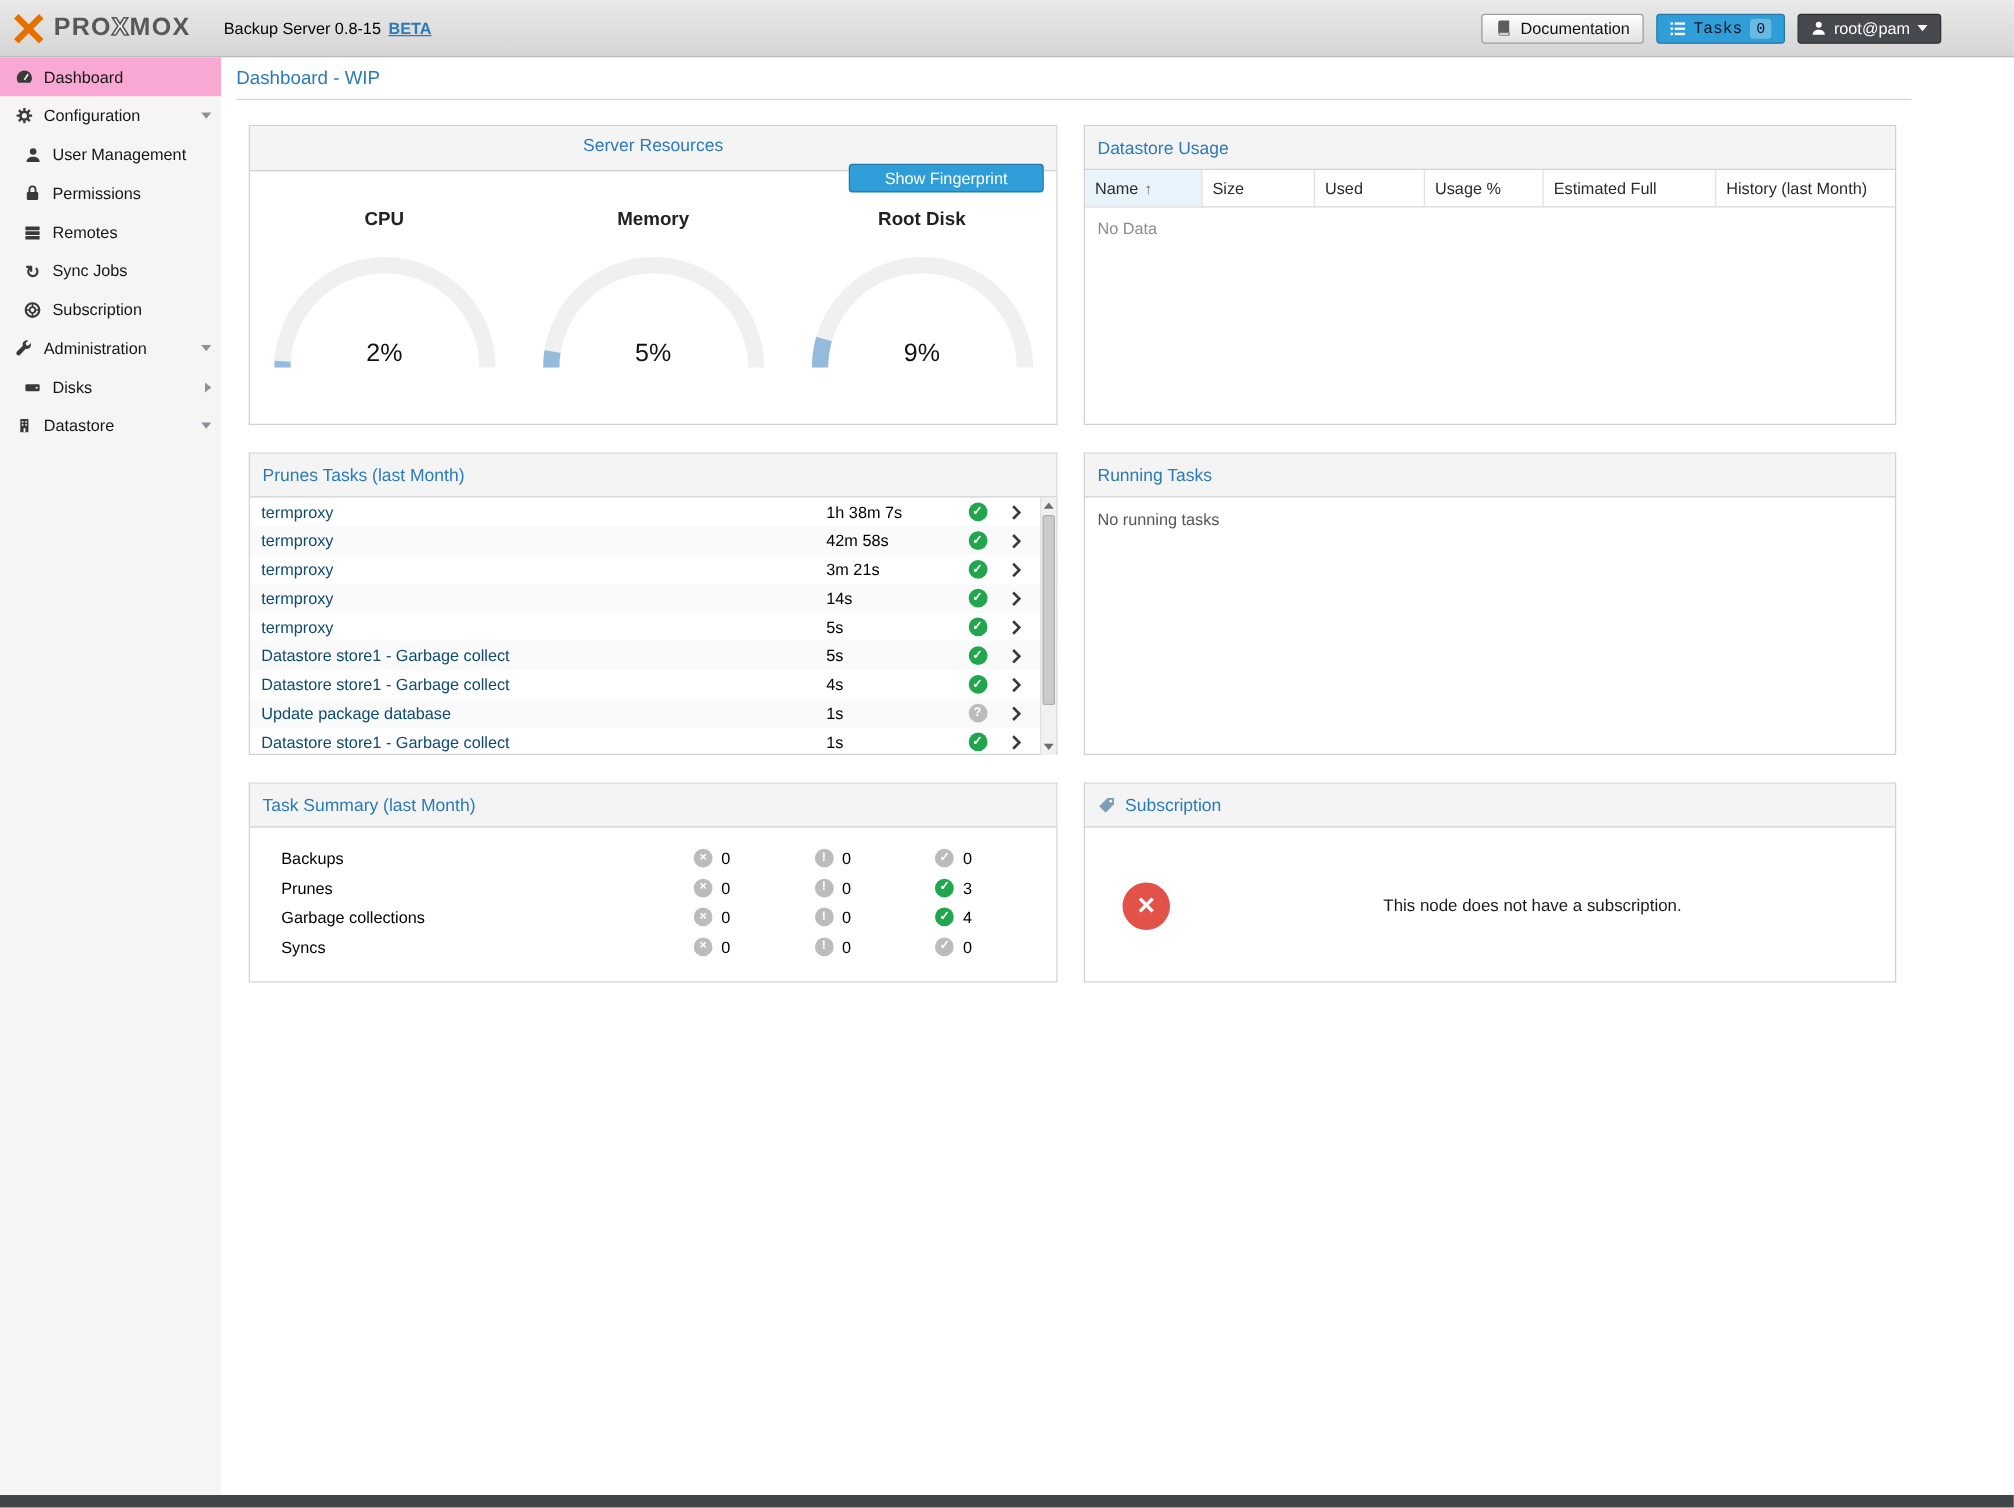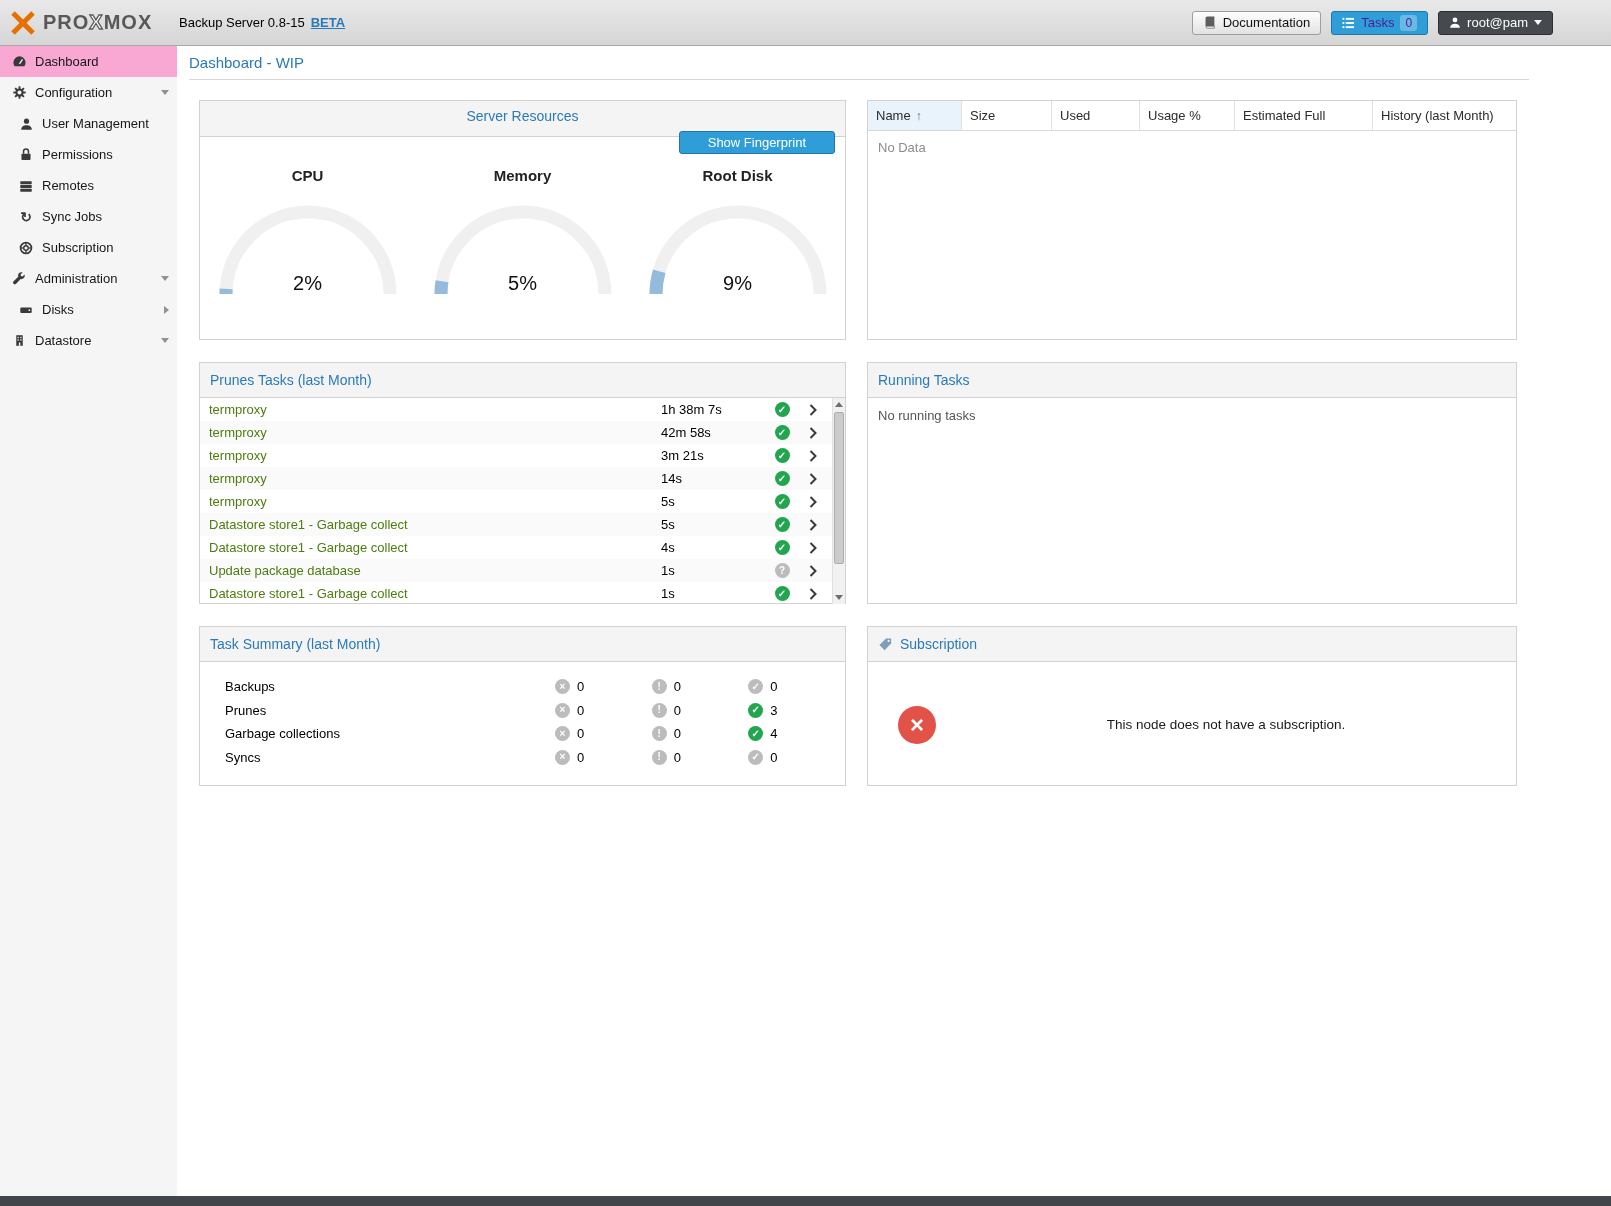--- a/index.html
+++ b/index.html
@@ -17,21 +17,21 @@
     display: flex; align-items: center; padding: 0 10px;
   }
   .brand { display: flex; align-items: center; gap: 7px; min-width: 169px; }
   .wordmark { font-size: 20px; font-weight: bold; color: #585858; letter-spacing: 1px; }
   .wordmark .hollow { color: #fff; -webkit-text-stroke: 1.3px #585858; }
   .product { font-size: 13px; color: #000; }
   .beta-link { color: #2a7ab9; margin-left: 6px; font-size: 13px; text-decoration: underline; cursor: pointer; font-weight: bold; }
   .topbar-right { margin-left: auto; display: flex; align-items: center; gap: 10px; margin-right: 48px; }
   .tb-btn { height: 24px; display: inline-flex; align-items: center; gap: 6px; padding: 0 10px; border-radius: 3px; font-size: 13px; cursor: pointer; white-space: nowrap; }
   .btn-doc { background: linear-gradient(#fefefe, #e2e2e2); border: 1px solid #9e9e9e; color: #111; }
-  .btn-tasks { background: #2f9ed8; border: 1px solid #2277a8; color: #4c1d95; }
+  .btn-tasks { background: #2f9ed8; border: 1px solid #2277a8; color: #0f172a; font-family: Liberation Mono, monospace; }
   .tasks-badge { background: rgba(255,255,255,.28); border-radius: 3px; padding: 0 5px; font-size: 12px; line-height: 16px; }
   .btn-user { background: #46494e; border: 1px solid #2c2e31; color: #fff; }
   .caret-down-white { width: 0; height: 0; border-left: 4px solid transparent; border-right: 4px solid transparent; border-top: 5px solid #fff; }
 
   
   .sidebar { position: absolute; top: 46px; left: 0; bottom: 10px; width: 177px; background: #f5f5f5; }
   .side-item { height: 31px; display: flex; align-items: center; padding: 0 8px 0 10px; cursor: pointer; color: #161616; }
   .side-item .icn { width: 18px; margin-right: 7px; display: inline-flex; justify-content: center; color: #3a3a3a; font-size: 14px; line-height: 14px; }
   .side-item.selected { background: #f9a8d4; }
   .side-item.child { padding-left: 17px; }
@@ -66,21 +66,21 @@
   .du-cell:nth-child(5) { width: 138px; }
   .du-cell:nth-child(6) { flex: 1; border-right: none; }
   .sort-arrow { color: #6d6d6d; font-size: 12px; }
   .du-empty { padding: 9px 10px; color: #8c8c8c; }
   .du-body { height: 174px; }
 
   
   .lt-body { position: relative; height: 206px; overflow: hidden; }
   .lt-row { height: 23px; display: flex; align-items: center; padding: 0 18px 0 9px; }
   .lt-row:nth-child(even) { background: #fafafa; }
-  .lt-name { flex: 1; color: #4d7c0f; }
+  .lt-name { flex: 1; color: #0c4a6e; }
   .lt-dur { width: 104px; color: #000; }
   .lt-st { width: 34px; display: flex; justify-content: center; }
   .lt-chev { width: 28px; display: flex; justify-content: center; cursor: pointer; }
 
   .circle-badge { width: 15px; height: 15px; border-radius: 50%; color: #fff; font-size: 10px; font-weight: bold; display: inline-flex; align-items: center; justify-content: center; line-height: 1; }
   .st-ok { background: #21a64e; }
   .st-unknown, .st-neutral { background: #bcbcbc; }
 
   
   .lt-scroll { position: absolute; top: 0; right: 0; width: 13px; height: 100%; background: #f1f1f1; border-left: 1px solid #e0e0e0; }
@@ -509,20 +509,23 @@
                 <span>0</span>
               </span>
           </div>
         </div>
       </div>
     </div>
 
     <div class="col-right">
 
       <div class="panel" style="height:240px;">
+        <div class="panel-header">
+            <span>Datastore Usage</span>
+          </div>
         <div class="du-grid-header">
           <span class="du-cell">
               <span>Name</span>
               <span class="sort-arrow">↑</span>
             </span>
           <span class="du-cell">
               <span>Size</span>
             </span>
           <span class="du-cell">
               <span>Used</span>

